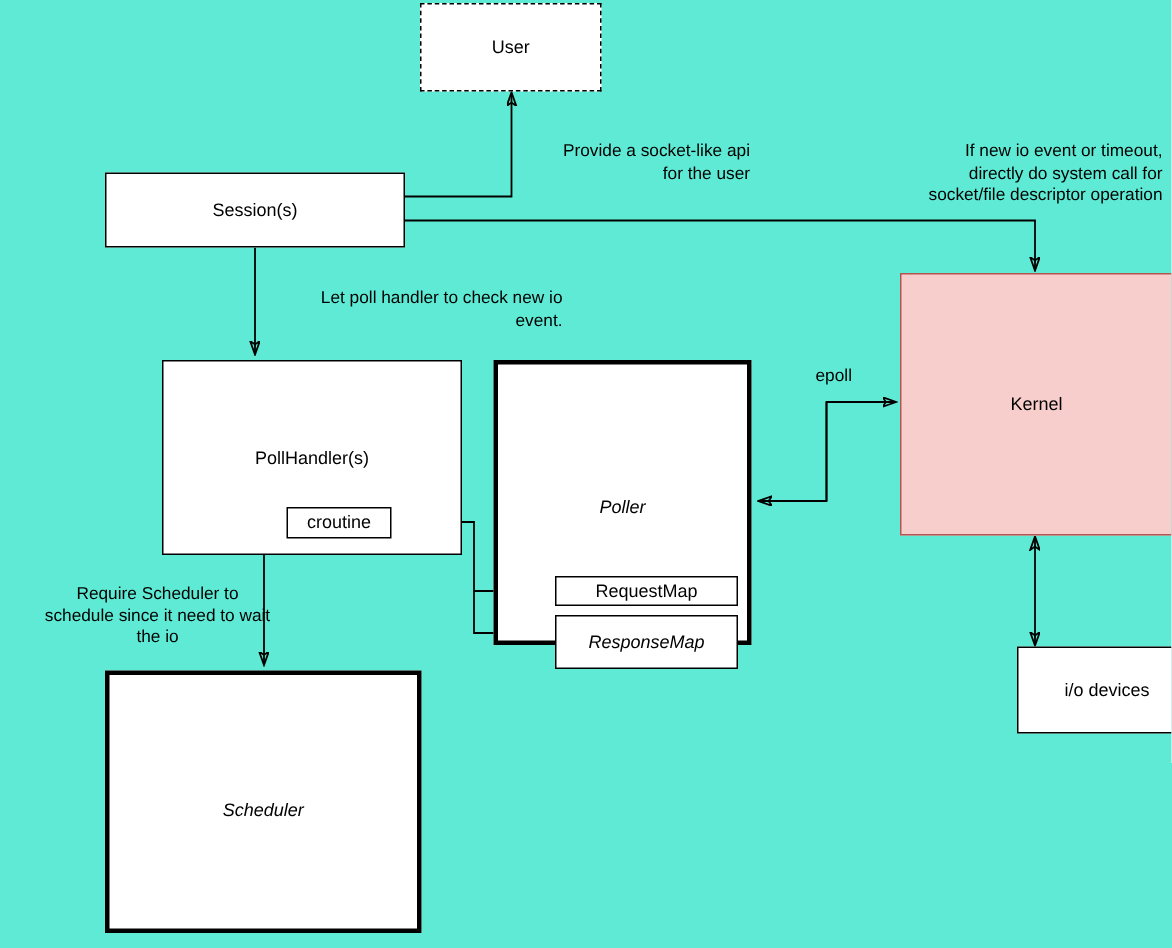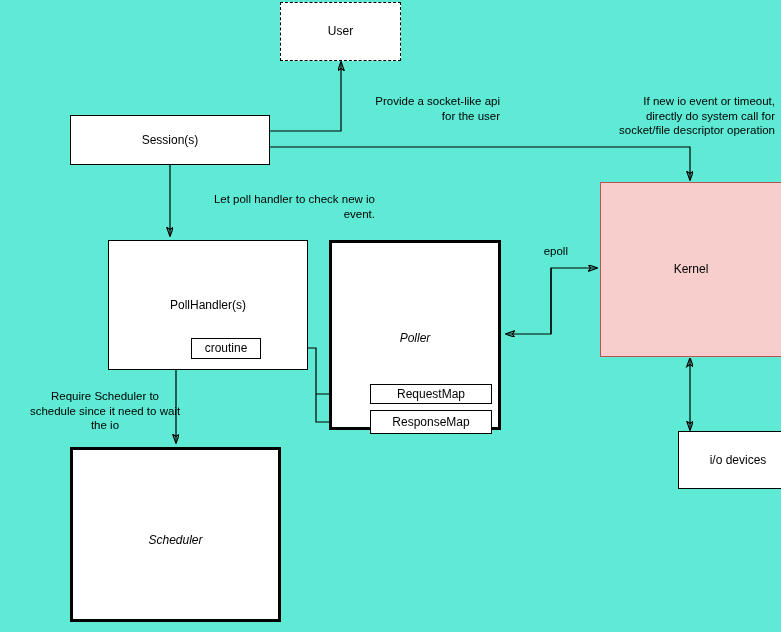--- a/index.html
+++ b/index.html
@@ -114,21 +114,21 @@
   </div>
 
   <div class="node thick" style="left:329px; top:240px; width:172px; height:190px; align-items:flex-start; justify-content:center;">
     <span style="margin-top:88px;">Poller</span>
   </div>
 
   <div class="node small" style="left:370px; top:384px; width:122px; height:20px;">
     <span>RequestMap</span>
   </div>
 
-  <div class="node small" style="left:370px; top:410px; width:122px; height:24px;">
+  <div class="node small" style="left:370px; top:410px; width:122px; height:36px;font-style:italic;">
     <span>ResponseMap</span>
   </div>
 
   <div class="node kernel" style="left:600px; top:182px; width:182px; height:175px;">
     <span>Kernel</span>
   </div>
 
   <div class="node" style="left:630px; top:431px; width:120px; height:58px;margin-left:48px;">
     <span>i/o devices</span>
   </div>

